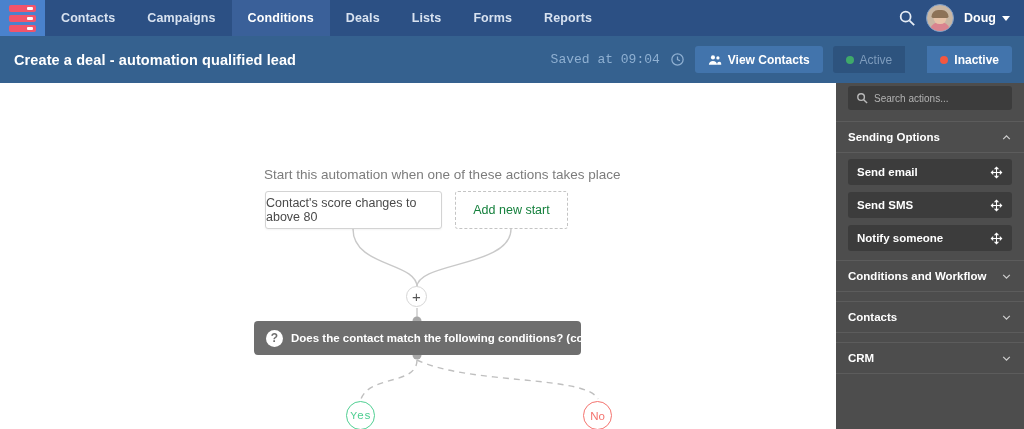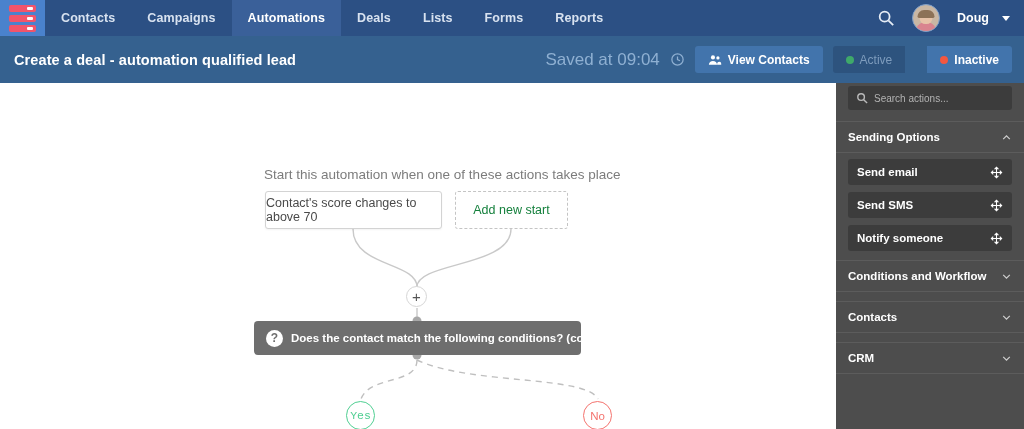--- a/index.html
+++ b/index.html
@@ -28,21 +28,21 @@
     background:#fff;border-radius:1px;opacity:.95;
   }
   .nav-items{display:flex;align-items:stretch;}
   .nav-item{
     display:flex;align-items:center;padding:0 16px;height:36px;
     color:#d8e2f0;font-size:12.5px;font-weight:bold;white-space:nowrap;cursor:pointer;
     letter-spacing:.1px;
   }
   .nav-item.active{background:#3a6099;color:#ffffff;}
   .nav-right{
-    margin-left:auto;display:flex;align-items:center;gap:17px;padding-right:14px;
+    margin-left:auto;display:flex;align-items:center;gap:10px;padding-right:14px;
   }
   .search-ico{width:18px;height:18px;color:#e6edf6;display:block;cursor:pointer;}
   .avatar{
     width:26px;height:26px;border-radius:50%;overflow:hidden;background:#c9b7a4;
     position:relative;border:1px solid #7d9ec9;cursor:pointer;
   }
   .avatar .face{position:absolute;left:50%;top:46%;transform:translate(-50%,-50%);
     width:13px;height:14px;border-radius:50% 50% 45% 45%;background:#e7c3a8;}
   .avatar .hair{position:absolute;left:50%;top:20%;transform:translateX(-50%);
     width:17px;height:8px;border-radius:9px 9px 2px 2px;background:#8d7257;}
@@ -56,21 +56,21 @@
 
   
   .subheader{
     position:absolute;left:0;top:36px;width:1024px;height:47px;
     background:#35618f;display:flex;align-items:center;
   }
   .deal-title{
     color:#ffffff;font-size:14.5px;font-weight:bold;padding-left:14px;letter-spacing:.1px;
   }
   .sub-right{margin-left:auto;display:flex;align-items:center;padding-right:12px;gap:10px;}
-  .saved-text{color:#8fb0d2;font-size:17px;}
+  .saved-text{color:#8fb0d2;font-size:13px;font-family:Liberation Mono, monospace;}
   .clock-ico{width:15px;height:15px;color:#8fb0d2;display:block;cursor:pointer;}
   .btn-viewcontacts{
     background:#4274ac;border-radius:3px;height:27px;display:flex;align-items:center;gap:6px;
     padding:0 13px;color:#fff;font-size:12px;font-weight:bold;cursor:pointer;
   }
   .users-ico{width:14px;height:14px;display:block;color:#fff;}
   .toggle{display:flex;border-radius:3px;overflow:hidden;height:27px;gap:22px;}
   .toggle-seg{
     display:flex;align-items:center;gap:6px;padding:0 13px;font-size:12px;cursor:pointer;
   }
@@ -165,21 +165,21 @@
 
   <div class="topnav">
     <div class="logo-box">
       <span class="logo-bar"></span>
       <span class="logo-bar"></span>
       <span class="logo-bar"></span>
     </div>
     <div class="nav-items">
       <div class="nav-item">Contacts</div>
       <div class="nav-item">Campaigns</div>
-      <div class="nav-item active">Automations</div>
+      <div class="nav-item active">Conditions</div>
       <div class="nav-item">Deals</div>
       <div class="nav-item">Lists</div>
       <div class="nav-item">Forms</div>
       <div class="nav-item">Reports</div>
     </div>
     <div class="nav-right">
       <svg class="search-ico" viewBox="0 0 20 20" fill="none" stroke="currentColor" stroke-width="2">
         <circle cx="8.5" cy="8.5" r="5.5"></circle>
           <line x1="12.8" y1="12.8" x2="18" y2="18"></line>
       </svg>
@@ -239,21 +239,21 @@
       <path d="M417,233 C470,258 586,248 598,272" fill="none" stroke="#bfbfbf" stroke-width="1.4" stroke-dasharray="6,5"></path>
 
       <line x1="361" y1="303" x2="361" y2="317" stroke="#bfbfbf" stroke-width="1.4" stroke-dasharray="5,4"></line>
       <line x1="598" y1="303" x2="598" y2="317" stroke="#bfbfbf" stroke-width="1.4" stroke-dasharray="5,4"></line>
       <line x1="361" y1="339" x2="361" y2="346" stroke="#bfbfbf" stroke-width="1.4" stroke-dasharray="5,4"></line>
       <line x1="598" y1="339" x2="598" y2="346" stroke="#bfbfbf" stroke-width="1.4" stroke-dasharray="5,4"></line>
     </svg>
 
     <div class="flow-caption" style="top:40px">Start this automation when one of these actions takes place</div>
 
-    <div class="start-box solid" style="top:64px">Contact's score changes to above 70</div>
+    <div class="start-box solid" style="top:64px">Contact's score changes to above 80</div>
     <div class="start-box dashed" style="top:64px">Add new start</div>
 
     <div class="plus-node" style="left:406px;top:159px">+</div>
 
     <div class="cond-node" style="top:194px">
       <span class="q-ico">?</span>
       <span class="cond-text">Does the contact match the following conditions? (country is not AR)</span>
     </div>
 
     <div class="branch-node yes" style="left:346px;top:274px">Yes</div>

